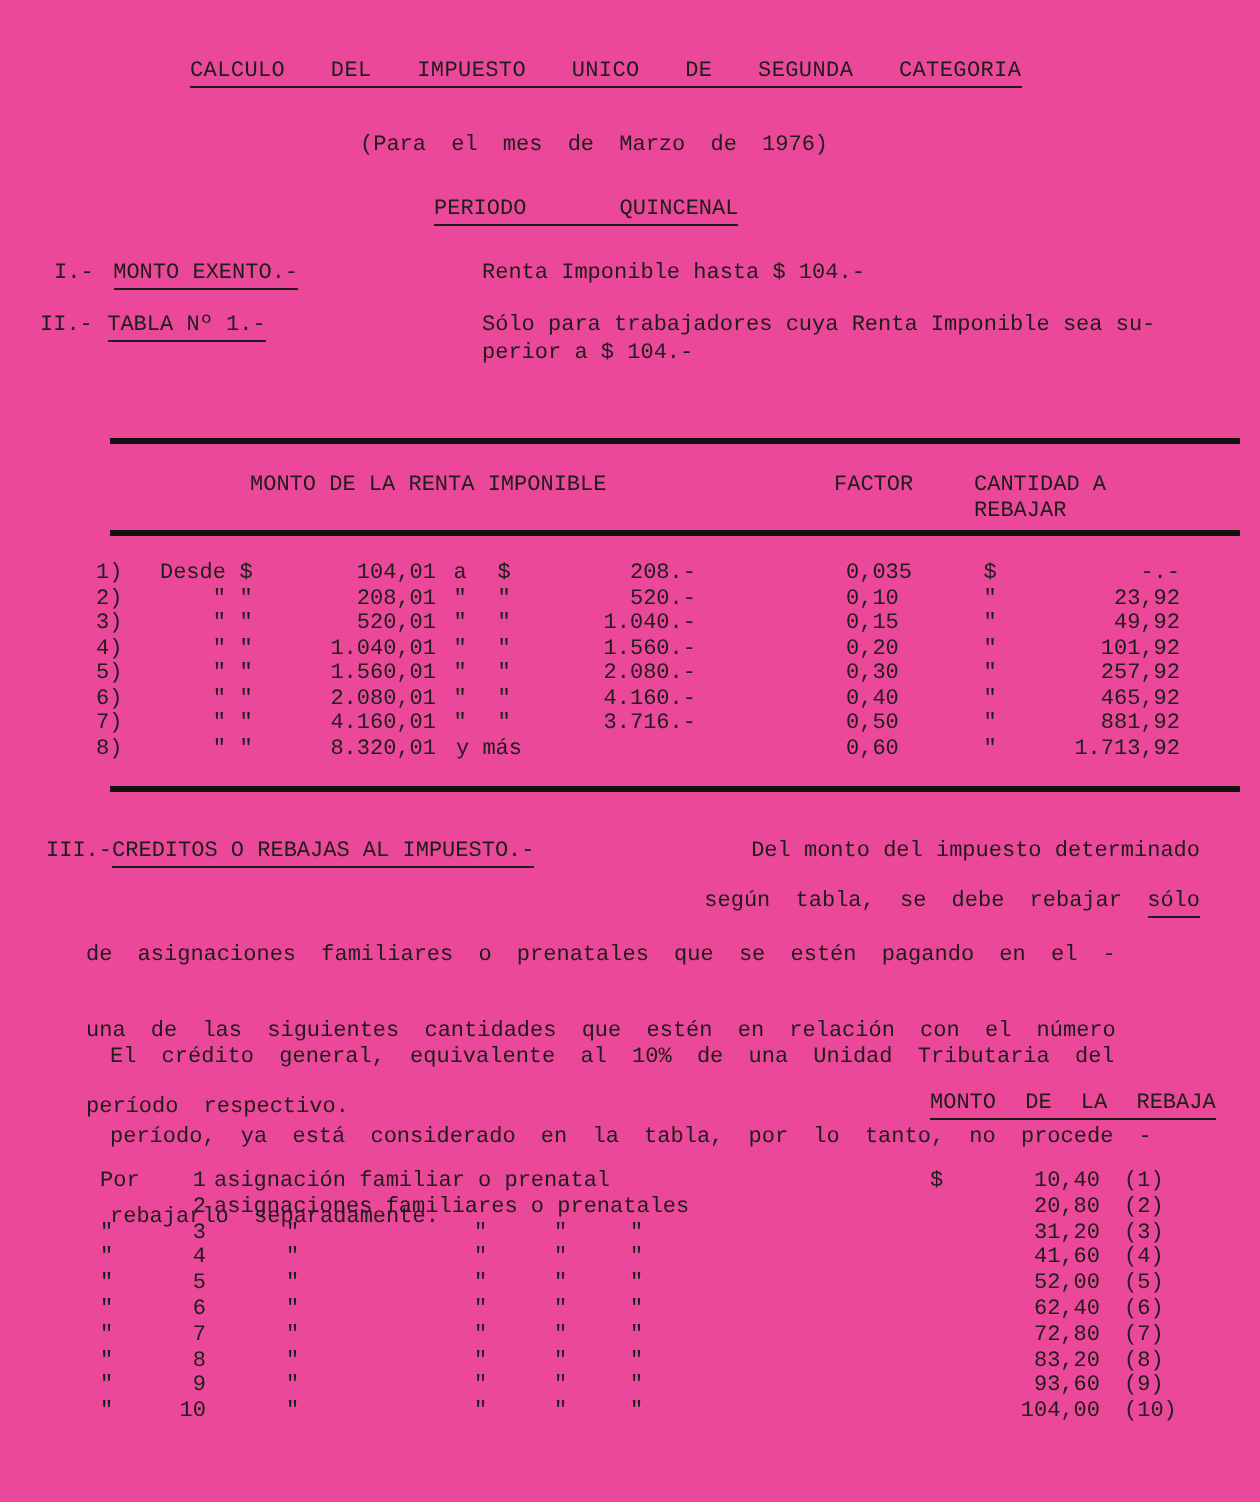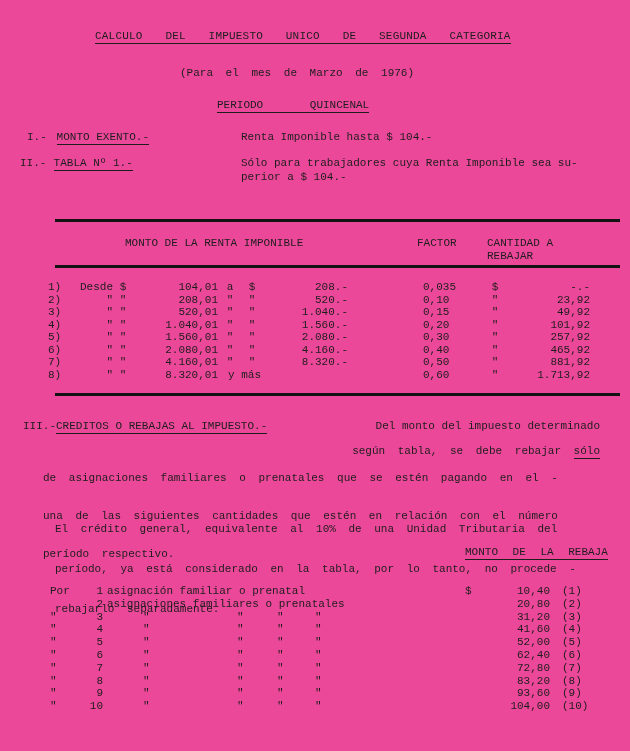--- a/index.html
+++ b/index.html
@@ -129,21 +129,21 @@
     <div class="trow">
       <span class="t-n">4)</span><span class="t-desde">"</span><span class="t-c1">"</span><span class="t-from">1.040,01</span><span class="t-a">"</span><span class="t-c2">"</span><span class="t-to">1.560.-</span><span class="t-factor">0,20</span><span class="t-c3">"</span><span class="t-rebaja">101,92</span>
     </div>
     <div class="trow">
       <span class="t-n">5)</span><span class="t-desde">"</span><span class="t-c1">"</span><span class="t-from">1.560,01</span><span class="t-a">"</span><span class="t-c2">"</span><span class="t-to">2.080.-</span><span class="t-factor">0,30</span><span class="t-c3">"</span><span class="t-rebaja">257,92</span>
     </div>
     <div class="trow">
       <span class="t-n">6)</span><span class="t-desde">"</span><span class="t-c1">"</span><span class="t-from">2.080,01</span><span class="t-a">"</span><span class="t-c2">"</span><span class="t-to">4.160.-</span><span class="t-factor">0,40</span><span class="t-c3">"</span><span class="t-rebaja">465,92</span>
     </div>
     <div class="trow">
-      <span class="t-n">7)</span><span class="t-desde">"</span><span class="t-c1">"</span><span class="t-from">4.160,01</span><span class="t-a">"</span><span class="t-c2">"</span><span class="t-to">8.320.-</span><span class="t-factor">0,50</span><span class="t-c3">"</span><span class="t-rebaja">881,92</span>
+      <span class="t-n">7)</span><span class="t-desde">"</span><span class="t-c1">"</span><span class="t-from">4.160,01</span><span class="t-a">"</span><span class="t-c2">"</span><span class="t-to">3.716.-</span><span class="t-factor">0,50</span><span class="t-c3">"</span><span class="t-rebaja">881,92</span>
     </div>
     <div class="trow">
       <span class="t-n">8)</span><span class="t-desde">"</span><span class="t-c1">"</span><span class="t-from">8.320,01</span><span class="t-a t-a-wide">y más</span><span class="t-c2"></span><span class="t-to"></span><span class="t-factor">0,60</span><span class="t-c3">"</span><span class="t-rebaja">1.713,92</span>
     </div>
   </div>
 
   <div class="abs s3line2">
     <span>según tabla, se debe rebajar </span><span class="u">sólo</span>
   </div>
   <div class="abs s3head">

